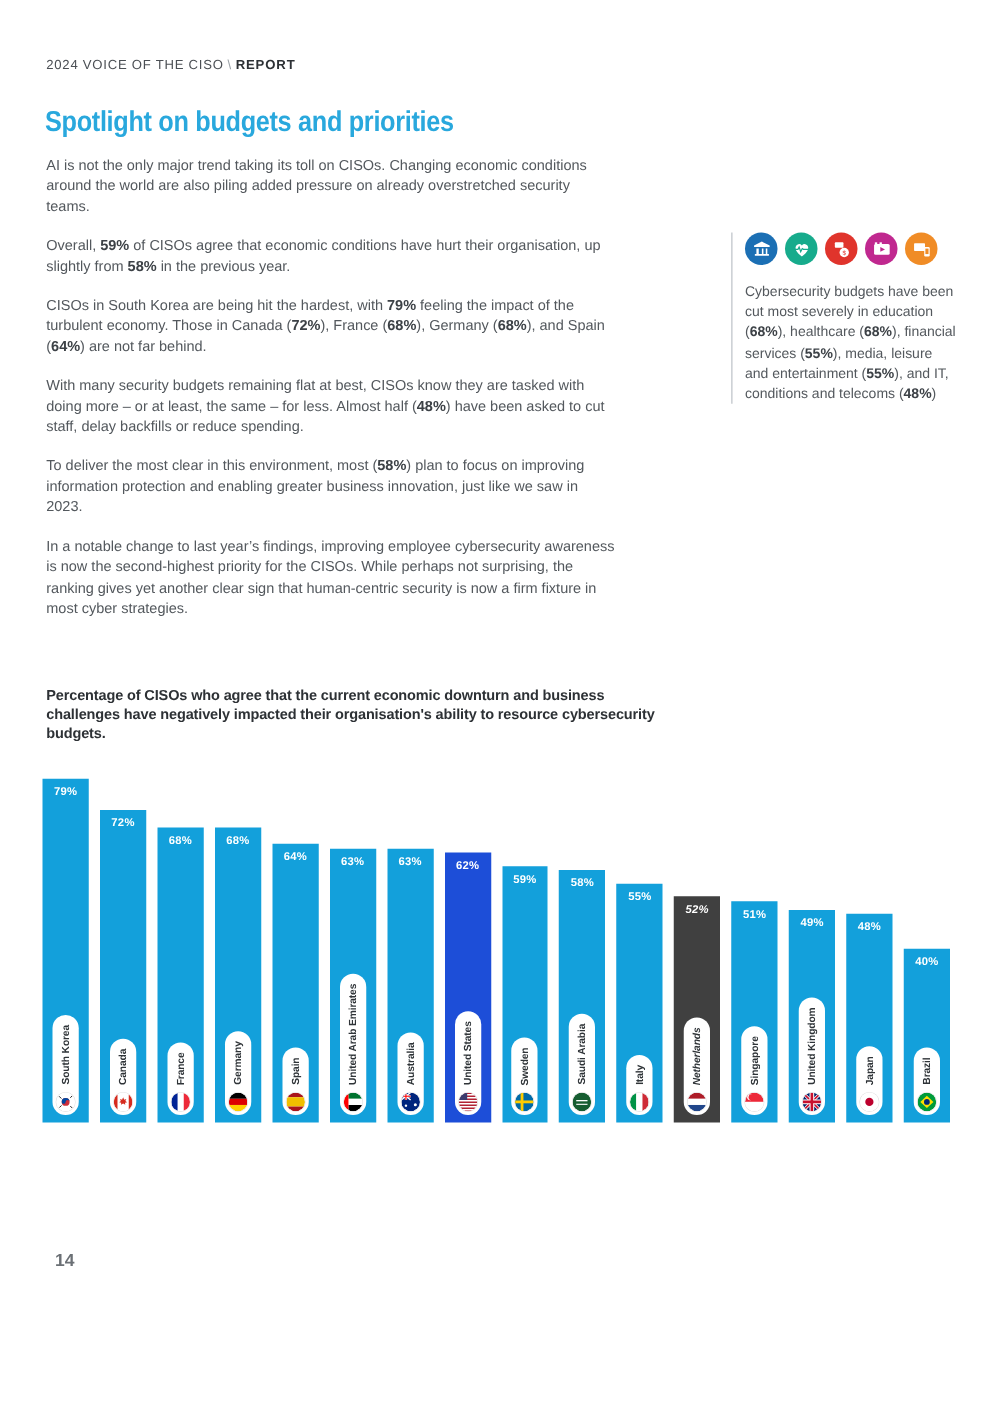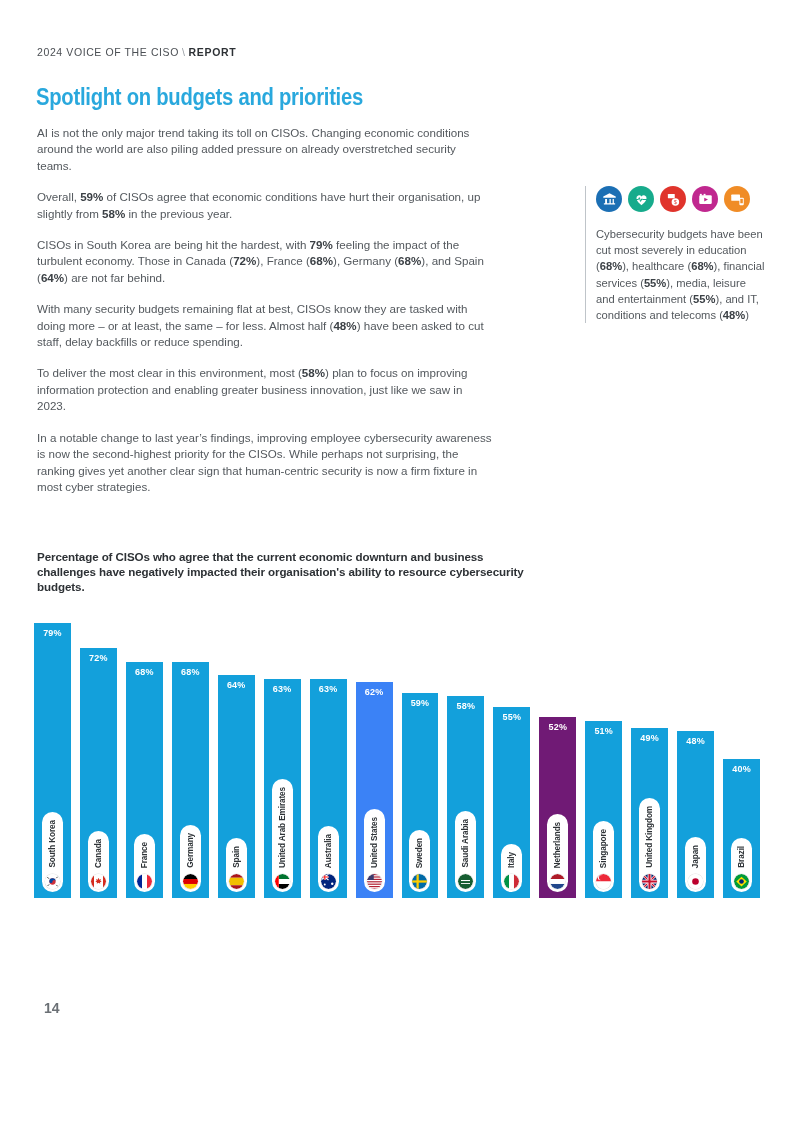--- a/index.html
+++ b/index.html
@@ -306,21 +306,21 @@
                     <circle cx="15" cy="13" r="1.6" fill="#fff"></circle>
                     <circle cx="5" cy="14" r="1.3" fill="#fff"></circle>
                   </g>
                 </svg>
               </span>
               <span class="pill-label">Australia</span>
             </div>
           </div>
         </div>
         <div class="bar-wrap">
-          <div class="bar" style="height: 70.4545%; background: #3b82f6; align-items: center;">
+          <div class="bar" style="height: 70.4545%; background: #1d4ed8; align-items: center;">
             <div class="bar-value">62%</div>
             <div class="pill">
               <span class="flag">
                 <svg viewBox="0 0 20 20">
                   <clipPath id="cus">
                     <circle cx="10" cy="10" r="10"></circle>
                   </clipPath>
                   <g clip-path="url(#cus)">
                     <rect width="20" height="20" fill="#fff"></rect>
                     <g fill="#b22234">
@@ -389,21 +389,21 @@
                     <rect x="6.7" width="6.6" height="20" fill="#fff"></rect>
                     <rect x="13.3" width="6.7" height="20" fill="#ce2b37"></rect>
                   </g>
                 </svg>
               </span>
               <span class="pill-label">Italy</span>
             </div>
           </div>
         </div>
         <div class="bar-wrap">
-          <div class="bar" style="height: 59.0909%; background: #701a75;">
+          <div class="bar" style="height: 59.0909%; background: #404040; font-style: italic;">
             <div class="bar-value">52%</div>
             <div class="pill">
               <span class="flag">
                 <svg viewBox="0 0 20 20">
                   <clipPath id="cnl">
                     <circle cx="10" cy="10" r="10"></circle>
                   </clipPath>
                   <g clip-path="url(#cnl)">
                     <rect width="20" height="6.7" fill="#ae1c28"></rect>
                     <rect y="6.7" width="20" height="6.6" fill="#fff"></rect>

